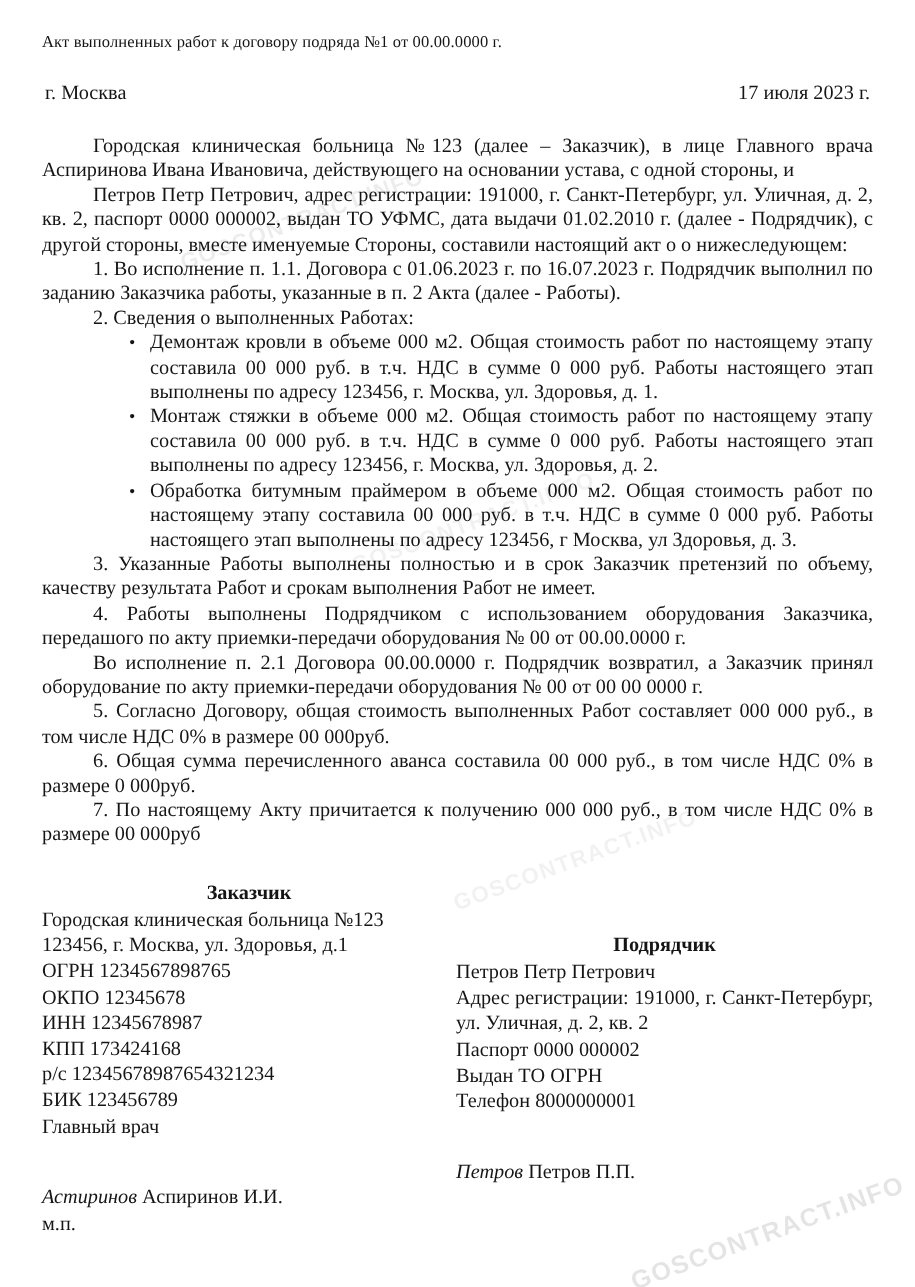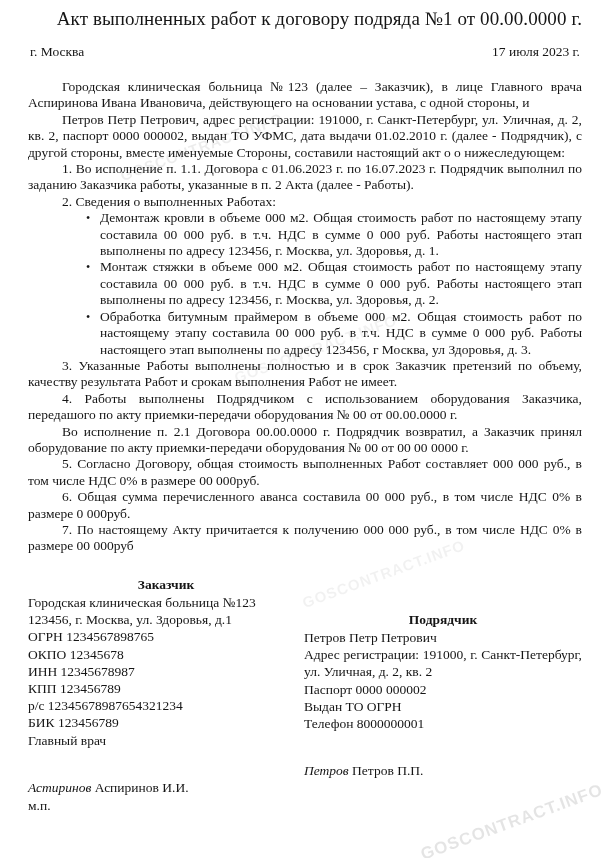--- a/index.html
+++ b/index.html
@@ -37,24 +37,24 @@
     pointer-events: none;
     user-select: none;
   }
   .wm-a { left: 118px; top: 168px; font-size: 15px; transform: rotate(-20deg); opacity: 0.07; }
   .wm-b { left: 232px; top: 370px; font-size: 15px; transform: rotate(-20deg); opacity: 0.05; }
   .wm-c { left: 300px; top: 595px; font-size: 15px; transform: rotate(-20deg); opacity: 0.05; }
   .wm-d { left: 418px; top: 846px; font-size: 17px; transform: rotate(-20deg); opacity: 0.10; }
 
   
   .doc-title {
-    text-align: right;
-    font-size: 19px;
+    text-align: left;
+    font-size: 11px;
     line-height: 17px;
-    padding-top: 10px;
+    padding-top: 20px;
     letter-spacing: 0.1px;
   }
   .place-date {
     display: flex;
     justify-content: space-between;
     align-items: flex-start;
     font-size: 13.5px;
     margin-top: 17px;
     padding: 0 2px;
     gap: 24px;
@@ -164,21 +164,21 @@
 
   <div class="sign-area">
 
     <div class="sign-col left">
       <div class="sign-head">Заказчик</div>
       <div class="sign-line">Городская клиническая больница №123</div>
       <div class="sign-line">123456, г. Москва, ул. Здоровья, д.1</div>
       <div class="sign-line">ОГРН 1234567898765</div>
       <div class="sign-line">ОКПО 12345678</div>
       <div class="sign-line">ИНН 12345678987</div>
-      <div class="sign-line">КПП 123456789</div>
+      <div class="sign-line">КПП 173424168</div>
       <div class="sign-line">р/с 12345678987654321234</div>
       <div class="sign-line">БИК 123456789</div>
       <div class="sign-line">Главный врач</div>
       <div class="sign-gap"></div>
       <div class="sign-name"><span class="sign-script">Астиринов</span> <span>Аспиринов И.И.</span></div>
       <div class="stamp">м.п.</div>
     </div>
 
     <div class="sign-col right">
       <div class="sign-head">Подрядчик</div>

